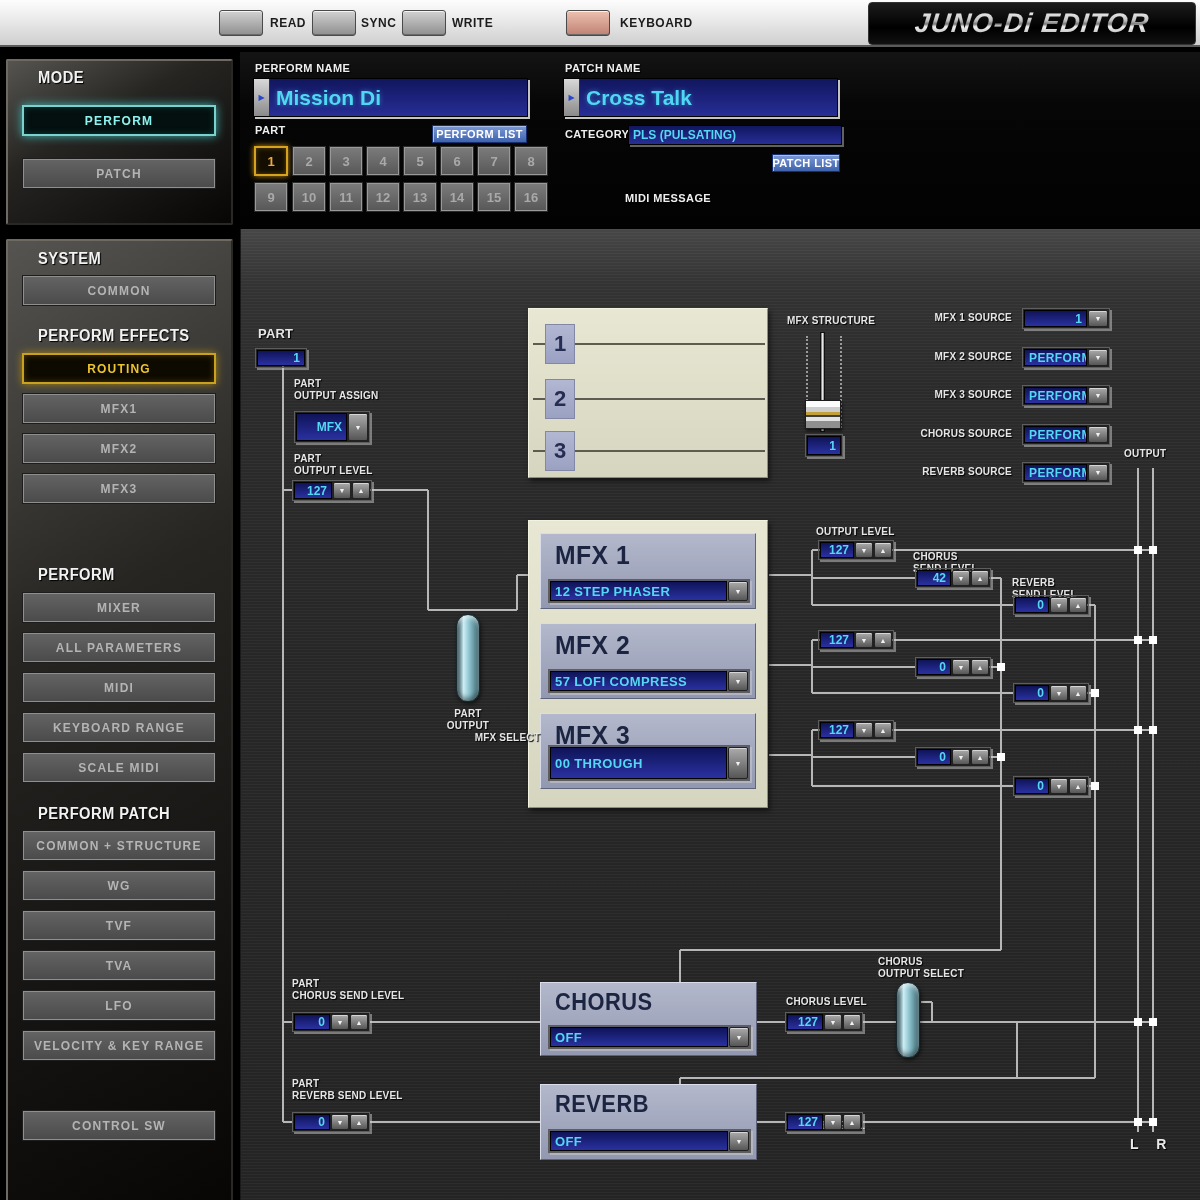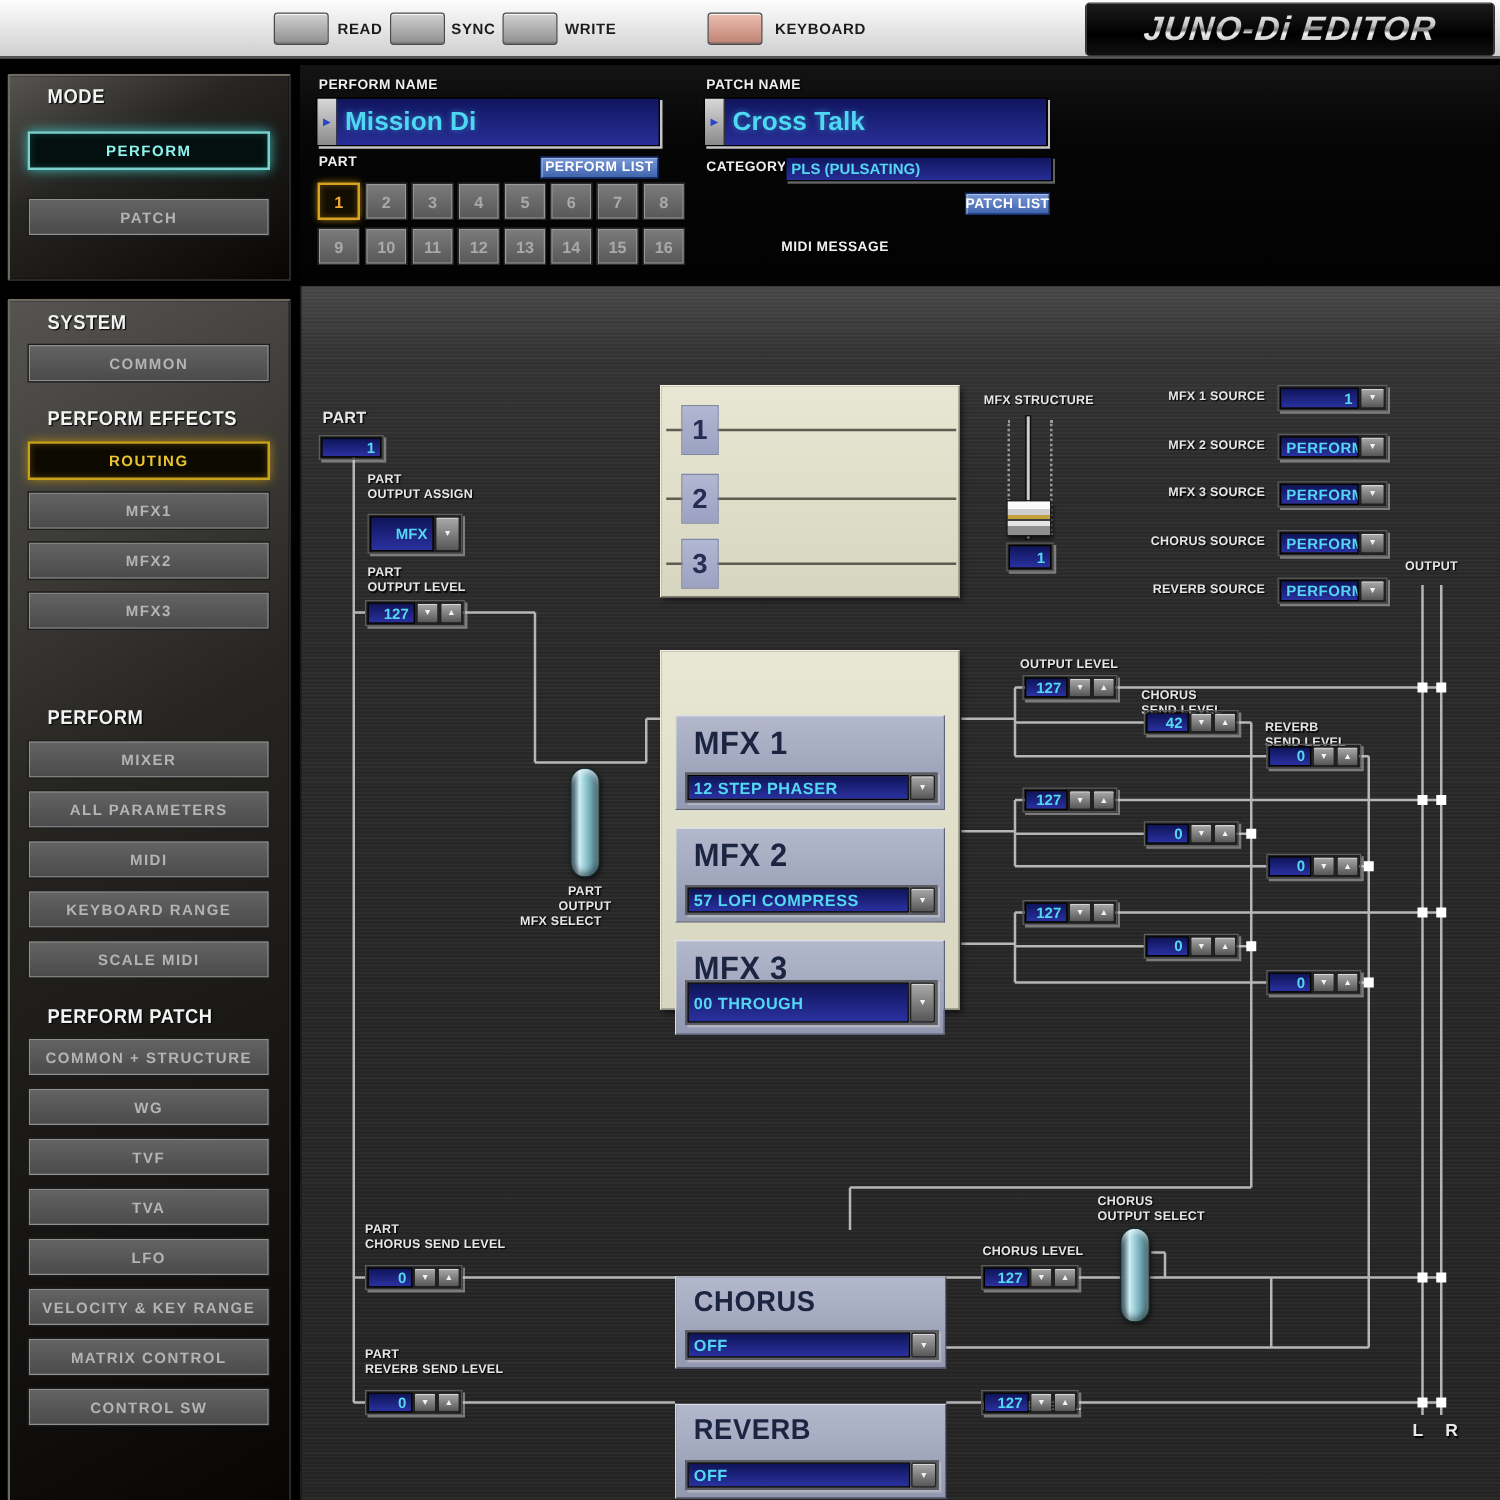--- a/index.html
+++ b/index.html
@@ -81,21 +81,21 @@
     border:1px solid #5e5e5e;box-shadow:2px 2px 0 rgba(205,205,205,.5);padding:1px;}
   .tray .bfield{flex:1;}
   .mbtn{width:16px;margin-left:1px;border:1px solid #222;border-radius:2px;
     background:linear-gradient(180deg,#ababab,#565656);box-shadow:inset 0 1px 0 #d6d6d6;
     display:flex;align-items:center;justify-content:center;color:#f2f2f2;font-size:7px;}
   .ddbtn{width:18px;}
   .beige{background:linear-gradient(180deg,#e7e7d3,#d6d6c0);
     border:1px solid;border-color:#f2f2e0 #8f8f7c #8f8f7c #f2f2e0;
     box-shadow:2px 3px 5px rgba(0,0,0,.55);}
   .mblock{background:linear-gradient(180deg,#b3b8cc,#9298b0);
-    border:1px solid;border-color:#d9dde9 #5d6379 #5d6379 #d9dde9;margin-top:39px;}
+    border:1px solid;border-color:#d9dde9 #5d6379 #5d6379 #d9dde9;}
   .mtitle{font:bold 26px "Liberation Sans",sans-serif;color:#1b2440;letter-spacing:.5px;
     transform:scaleX(.95);transform-origin:left;white-space:nowrap;}
   .mtitle.sm{font-size:23px;}
   .sline{background:#5c5c50;height:2px;}
   .sbox{background:linear-gradient(180deg,#b2b7d2,#9ba1c2);border:1px solid #8287a5;
     display:flex;align-items:center;justify-content:center;
     font:bold 22px "Liberation Sans",sans-serif;color:#262d52;}
   .cyl{border-radius:12px;border:1px solid #14282e;
     background:linear-gradient(90deg,#24434c 0%,#cdeef5 30%,#8ec4cf 55%,#3f6a74 100%);
     box-shadow:inset 0 3px 4px rgba(255,255,255,.55), inset 0 -3px 5px rgba(0,0,0,.45), 1px 2px 4px rgba(0,0,0,.6);}
@@ -148,21 +148,20 @@
     <div class="abs sbtnrow" style="left:14px;top:471px">KEYBOARD RANGE</div>
     <div class="abs sbtnrow" style="left:14px;top:511px">SCALE MIDI</div>
 
     <div class="abs shead" style="left:30px;top:564px">PERFORM PATCH</div>
     <div class="abs sbtnrow" style="left:14px;top:589px">COMMON + STRUCTURE</div>
     <div class="abs sbtnrow" style="left:14px;top:629px">WG</div>
     <div class="abs sbtnrow" style="left:14px;top:669px">TVF</div>
     <div class="abs sbtnrow" style="left:14px;top:709px">TVA</div>
     <div class="abs sbtnrow" style="left:14px;top:749px">LFO</div>
     <div class="abs sbtnrow" style="left:14px;top:789px">VELOCITY &amp; KEY RANGE</div>
-    <div class="abs sbtnrow" style="left:14px;top:829px">MATRIX CONTROL</div>
     <div class="abs sbtnrow" style="left:14px;top:869px">CONTROL SW</div>
   </div>
 
   <div class="abs hdr-bg" style="left:240px;top:52px;width:960px;height:177px">
     <div class="abs hlabel" style="left:15px;top:10px">PERFORM NAME</div>
     <div class="abs namefield" style="left:13px;top:26px;width:275px;height:39px">
       <div class="namearrow">▶</div>
       <div class="nametext">Mission Di</div>
     </div>
     <div class="abs hlabel" style="left:15px;top:72px">PART</div>
@@ -312,21 +311,21 @@
     <div class="abs mtitle" style="left:14px;top:6px">MFX 3</div>
     <div class="abs tray" style="left:7px;top:31px;width:202px;height:36px">
       <div class="bfield txt" style="font-size:13px">00 THROUGH</div>
       <div class="mbtn ddbtn">▼</div>
     </div>
   </div>
 
   <div class="abs cyl" style="left:456px;top:614px;width:24px;height:88px"></div>
   <div class="abs lbl" style="left:420px;top:708px;width:96px;text-align:center">PART</div>
   <div class="abs lbl" style="left:420px;top:720px;width:96px;text-align:center">OUTPUT</div>
-  <div class="abs lbl" style="left:416px;top:732px;width:96px;text-align:left">MFX SELECT</div>
+  <div class="abs lbl" style="left:444px;top:732px;width:96px;text-align:right">MFX SELECT</div>
 
   <div class="abs lbl" style="left:816px;top:526px">OUTPUT LEVEL</div>
   <div class="abs tray" style="left:818px;top:540px;width:76px;height:20px">
     <div class="bfield num">127</div>
     <div class="mbtn">▼</div>
     <div class="mbtn">▲</div>
   </div>
   <div class="abs lbl" style="left:913px;top:551px">CHORUS</div>
   <div class="abs lbl" style="left:913px;top:563px">SEND LEVEL</div>
   <div class="abs tray" style="left:915px;top:568px;width:76px;height:20px">

